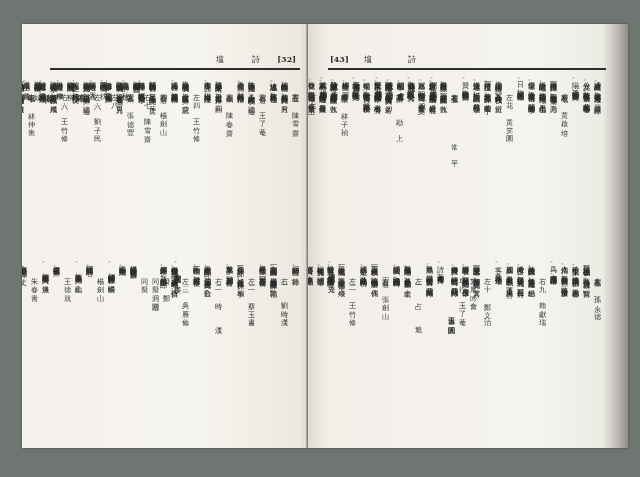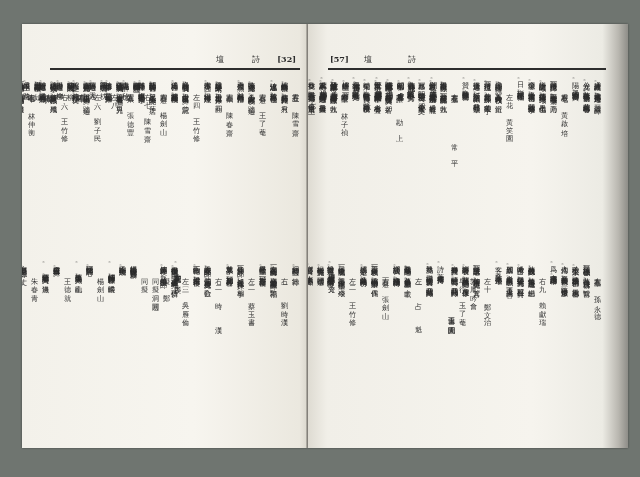--- a/index.html
+++ b/index.html
@@ -130,21 +130,21 @@
         <div class="col title" style="padding-top: 12px;">朱　春　青</div>
         <div class="col">自有新夢思淵詠。一丈</div>
       </div>
   </div>
 
   <div class="gutter"></div>
   <div class="fold"></div>
 
   <div class="page right">
     <div class="header">
-      <span class="pgnum">[57]</span>
+      <span class="pgnum">[43]</span>
       <span class="hdr-c1">壇</span>
       <span class="hdr-c2">詩</span>
     </div>
     <div class="hdr-rule"></div>
 
     <div class="block" id="rp-upper" style="right:26px; top:52px; height:172px;">
         <div class="col">盧才詩終裁。依乘盛典正傳逢。三叢濃嶂</div>
         <div class="col">分文光。九牧覆雨新恢優。費此樞雨春有</div>
         <div class="col">陽。函愛詩酒會揚贊。</div>
         <div class="col title" style="padding-top: 12px;">右服左七　　黃　啟　培</div>

